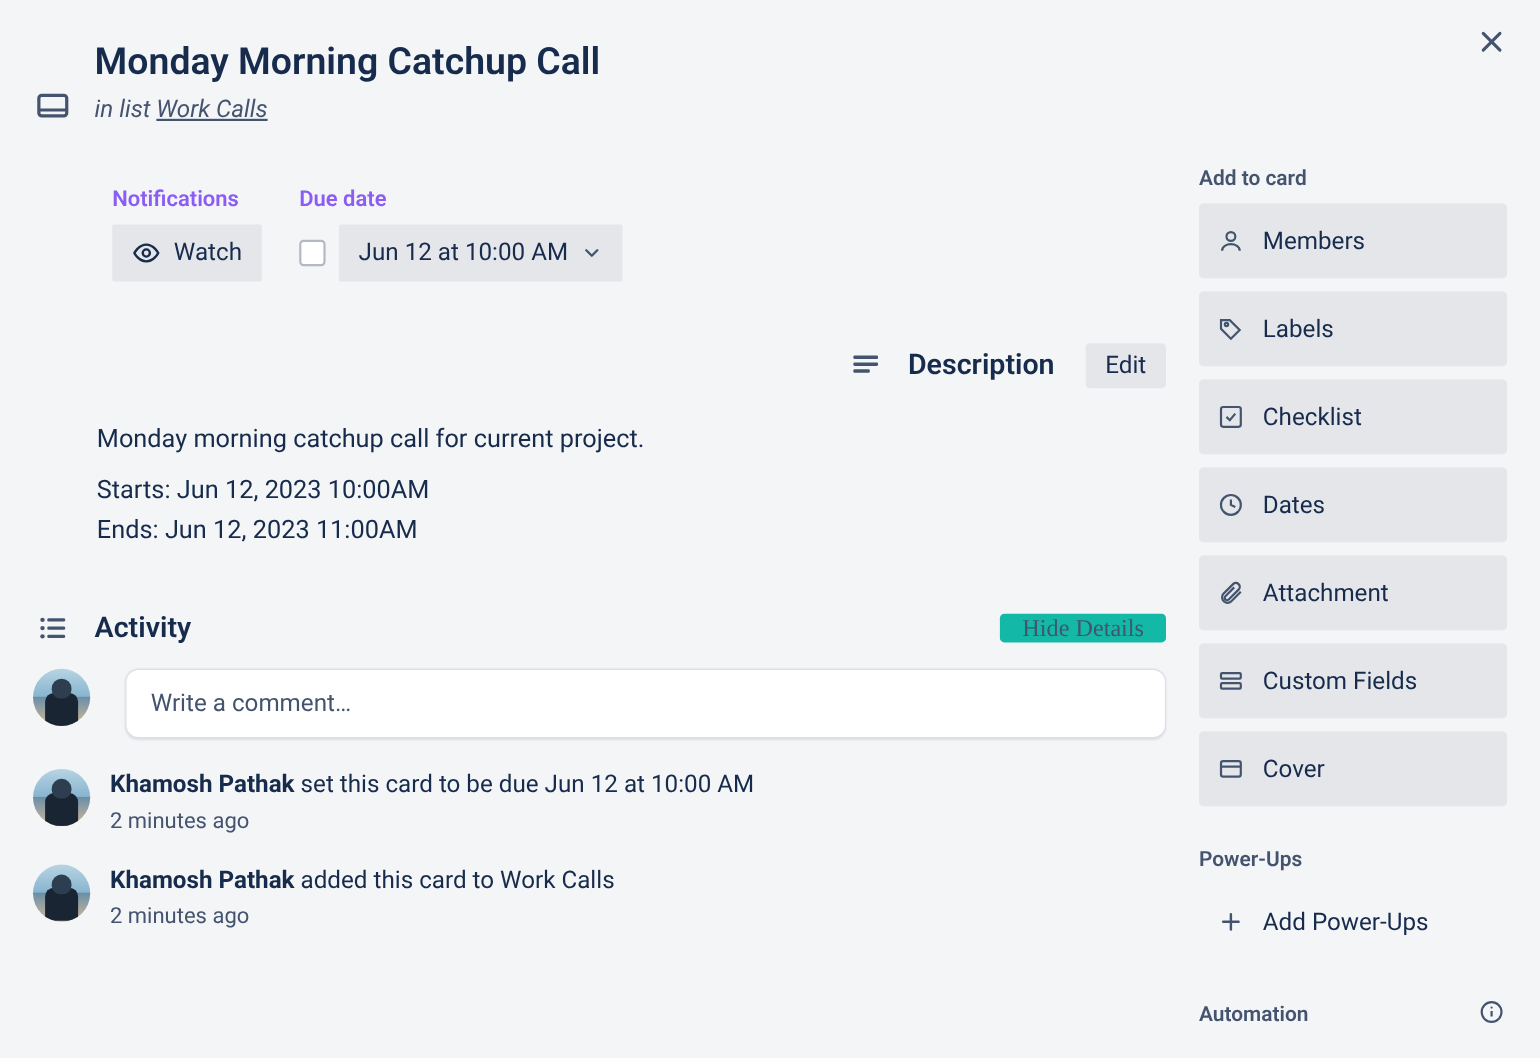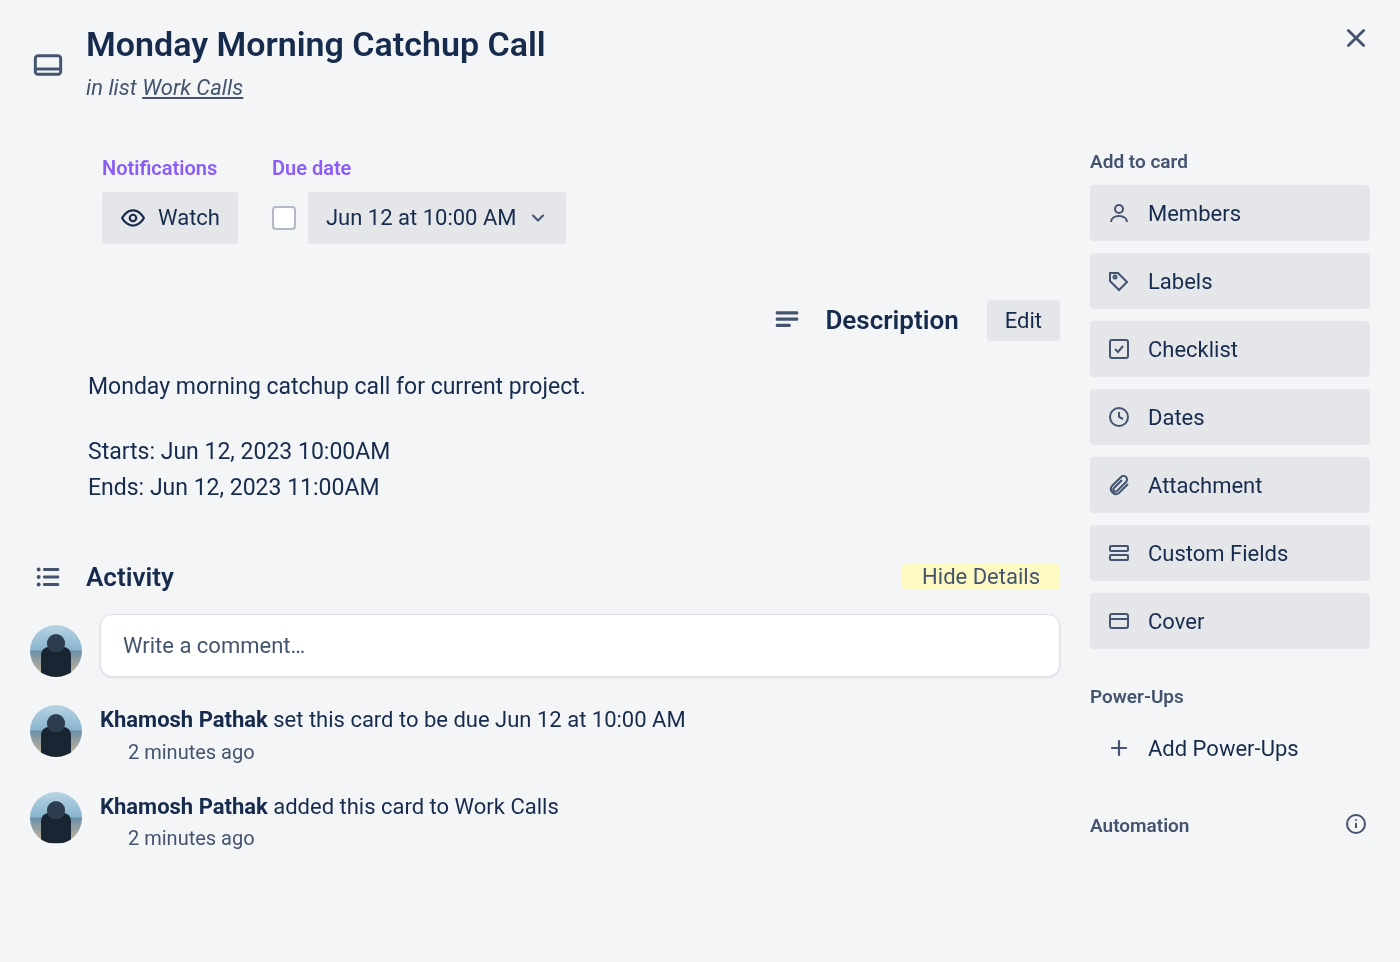--- a/index.html
+++ b/index.html
@@ -35,23 +35,23 @@
     display: flex;
     align-items: center;
     justify-content: center;
     color: #44546f;
     cursor: pointer;
     border-radius: 6px;
   }
 
   .title-row {
     display: flex;
-    align-items: center;
+    align-items: flex-end;
     gap: 20px;
-    margin-top: 0;
+    margin-top: 12px;
   }
   .title-icon {
     width: 36px;
     display: flex;
     justify-content: center;
     padding-top: 6px;
     color: #44546f;
   }
   .title-text h1 {
     font-size: 34px;
@@ -130,44 +130,45 @@
     background: #e4e6ea;
     border-radius: 4px;
     padding: 8px 18px;
     font-size: 22px;
     color: #172b4d;
     cursor: pointer;
     margin-left: 8px;
   }
   .header-spacer { flex: 1; }
   .hide-details-btn {
-    background: #fef9c3;
+    background: #14b8a6;
     border-radius: 4px;
     padding: 0 20px;
     font-size: 22px;
     color: #44546f;
     cursor: pointer;
+    font-family: Liberation Serif, serif;
   }
 
   .description-body {
     margin-left: 58px;
     margin-top: 28px;
     font-size: 23px;
     color: #172b4d;
     line-height: 1.55;
   }
-  .description-body p { margin-bottom: 30px; }
+  .description-body p { margin-bottom: 12px; }
   .description-body .schedule-line { margin-bottom: 0; }
 
   .activity-section { margin-top: 56px; }
   .comment-row {
     display: flex;
-    gap: 18px;
+    gap: 32px;
     margin-top: 22px;
-    align-items: flex-end;
+    align-items: flex-start;
   }
   .avatar {
     width: 52px;
     height: 52px;
     border-radius: 50%;
     flex-shrink: 0;
     background: linear-gradient(180deg, #b8d4e3 0%, #88b5cf 48%, #6b8fa8 50%, #d4b896 100%);
     position: relative;
     overflow: hidden;
   }
@@ -213,37 +214,36 @@
   .activity-text {
     font-size: 22px;
     color: #172b4d;
     line-height: 1.4;
   }
   .activity-text .author { font-weight: 700; }
   .activity-time {
     font-size: 20px;
     color: #44546f;
     margin-top: 4px;
-    margin-left: 28px;
   }
 
   
   .side-heading {
     font-size: 19px;
     font-weight: 600;
     color: #44546f;
     margin-bottom: 12px;
     display: flex;
     align-items: center;
     justify-content: space-between;
   }
   .side-btn {
     background: #e4e6ea;
     border-radius: 4px;
-    height: 56px;
+    height: 68px;
     display: flex;
     align-items: center;
     padding: 0 16px;
     gap: 16px;
     font-size: 22px;
     color: #172b4d;
     cursor: pointer;
     margin-bottom: 12px;
   }
   .side-btn.plain { background: transparent; }

